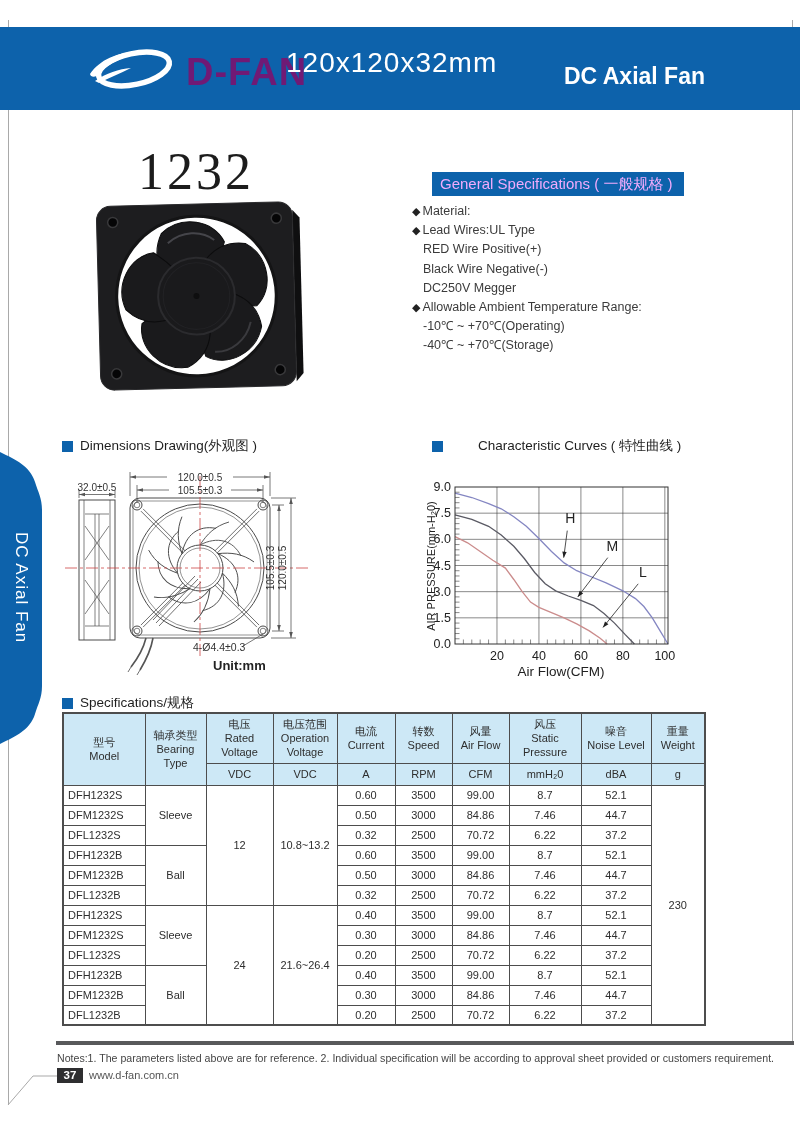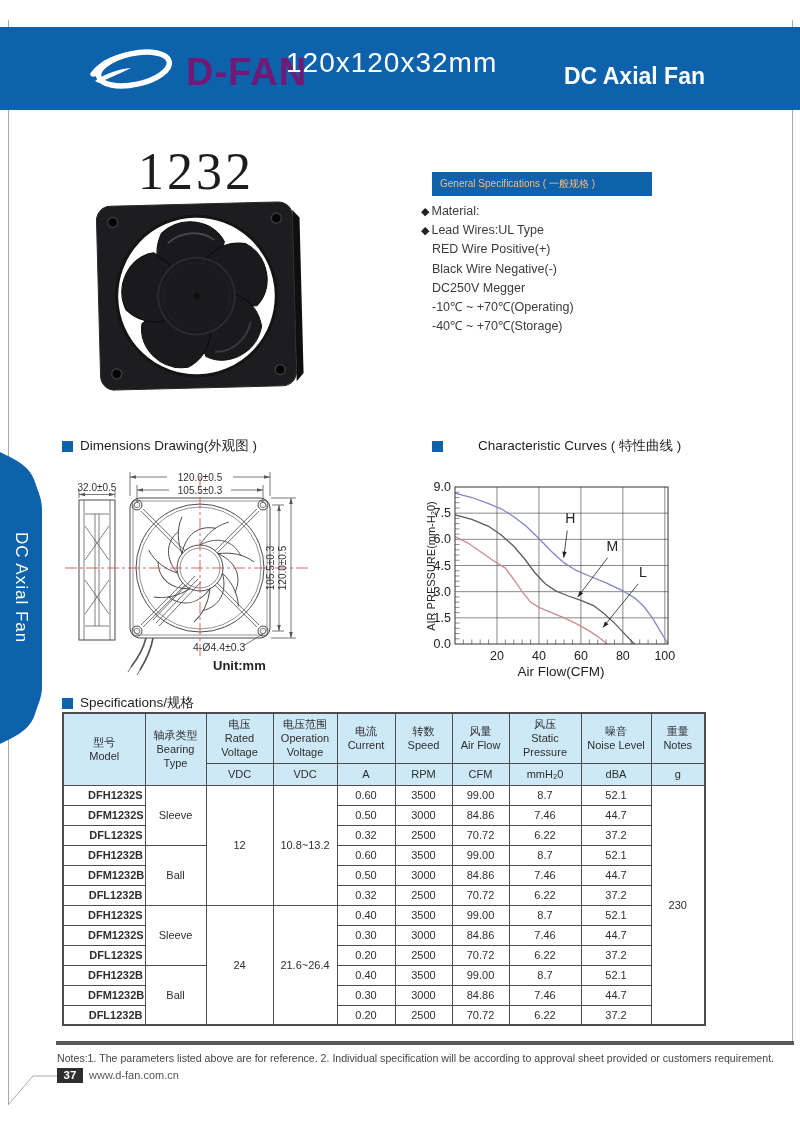--- a/index.html
+++ b/index.html
@@ -10,23 +10,23 @@
   #border-left{left:8px;top:20px;width:1px;height:1085px;background:#a9a9a9;}
   #border-right{left:792px;top:20px;width:1px;height:1024px;background:#a9a9a9;}
   
   #header-band{left:0;top:27px;width:800px;height:83px;background:#0d62ab;}
   #brand-text{left:186px;top:51px;font-size:38px;font-weight:bold;color:#701a75;letter-spacing:1px;}
   #size-text{left:286px;top:47px;font-size:28px;font-weight:400;color:#fff;letter-spacing:1px;}
   #product-text{left:564px;top:63px;font-size:23px;font-weight:bold;color:#fff;}
   
   #model-number{left:138px;top:142px;font-family:"Liberation Serif",serif;font-size:52px;color:#1c1c1c;letter-spacing:3px;}
   
-  #gs-bar{left:432px;top:172px;width:220px;height:24px;background:#0d62ab;color:#fdba74;
-          font-size:10px;line-height:24px;padding-left:8px;box-sizing:border-box;}
-  #gs-items{left:421px;top:202px;width:350px;}
+  #gs-bar{left:432px;top:172px;width:252px;height:24px;background:#0d62ab;color:#f0abfc;
+          font-size:15px;line-height:24px;padding-left:8px;box-sizing:border-box;}
+  #gs-items{left:412px;top:202px;width:350px;}
   .gs-line{font-size:12.5px;color:#3b3b3b;line-height:19.2px;white-space:nowrap;}
   .gs-line .diamond{font-size:11px;margin-right:2px;color:#222;}
   .gs-line.indent{padding-left:11px;}
   
   .sec-title{display:flex;align-items:center;font-size:13.5px;color:#1e1e1e;}
   .sec-sq{width:11px;height:11px;background:#0d62ab;margin-right:7px;flex:0 0 auto;}
   #dims-title{left:62px;top:437px;}
   #curves-title{left:432px;top:437px;gap:28px;}
   #specs-title{left:62px;top:694px;}
   
@@ -37,21 +37,21 @@
   #spec-table-wrap{left:62px;top:712px;}
   table#spec-table{border-collapse:collapse;table-layout:fixed;width:642px;
                    font-size:11px;color:#2e2e2e;}
   #spec-table th,#spec-table td{border:1px solid #4d4d4d;text-align:center;padding:0 2px;
                                 overflow:hidden;}
   #spec-table thead th{background:#cde8f6;font-weight:normal;}
   #spec-table thead tr.hrow1{height:50px;}
   #spec-table thead tr.hrow2{height:22px;}
   #spec-table tbody tr{height:20px;}
   #spec-table{border:2px solid #4d4d4d;}
-  #spec-table td.c-model{text-align:right;padding-left:24px;font-weight:bold;}
+  #spec-table td.c-model{text-align:left;padding-left:4px;}
   .thzh{line-height:14px;}
   
   #bottom-rule{left:56px;top:1041px;width:738px;height:4px;background:#58595b;}
   #notes-text{left:57px;top:1052px;font-size:10.6px;color:#454545;width:720px;}
   #page-box{left:57px;top:1068px;width:26px;height:15px;background:#2e2e30;color:#fff;
             font-size:11.5px;font-weight:bold;text-align:center;line-height:15px;}
   #website-text{left:89px;top:1069px;font-size:11px;color:#555;}
   svg text{font-family:"Liberation Sans",sans-serif;}
 </style>
 </head>
@@ -99,20 +99,21 @@
   </g>
 </svg>
 
 <div class="abs" id="gs-bar">General Specifications ( 一般规格 )</div>
 <div class="abs" id="gs-items">
     <div class="gs-line"><span class="diamond">◆</span>Material:</div>
     <div class="gs-line"><span class="diamond">◆</span>Lead Wires:UL Type</div>
     <div class="gs-line indent">RED Wire Positive(+)</div>
     <div class="gs-line indent">Black Wire Negative(-)</div>
     <div class="gs-line indent">DC250V Megger</div>
+    <div class="gs-line"><span class="diamond">◆</span>Allowable Ambient Temperature Range:</div>
     <div class="gs-line indent">-10℃ ~ +70℃(Operating)</div>
     <div class="gs-line indent">-40℃ ~ +70℃(Storage)</div>
   </div>
 
 <svg class="abs" id="sidebar-tab" viewBox="0 0 44 292">
   <path d="M0,0 C16,8 30,14 35,30 C38,40 42,46 42,58 L42,234 C42,246 38,252 35,262 C30,278 16,284 0,292 Z" fill="#0d62ab"></path>
 </svg>
 <div class="abs" id="sidebar-label">DC Axial Fan</div>
 
 <div class="abs sec-title" id="dims-title">
@@ -376,21 +377,21 @@
           <th>
             <div class="thzh">风压</div>
             <div class="thzh">Static Pressure</div>
           </th>
           <th>
             <div class="thzh">噪音</div>
             <div class="thzh">Noise Level</div>
           </th>
           <th>
             <div class="thzh">重量</div>
-            <div class="thzh">Notes</div>
+            <div class="thzh">Weight</div>
           </th>
         </tr>
         <tr class="hrow2">
           <th>VDC</th>
           <th>VDC</th>
           <th>A</th>
           <th>RPM</th>
           <th>CFM</th>
           <th>mmH₂0</th>
           <th>dBA</th>

